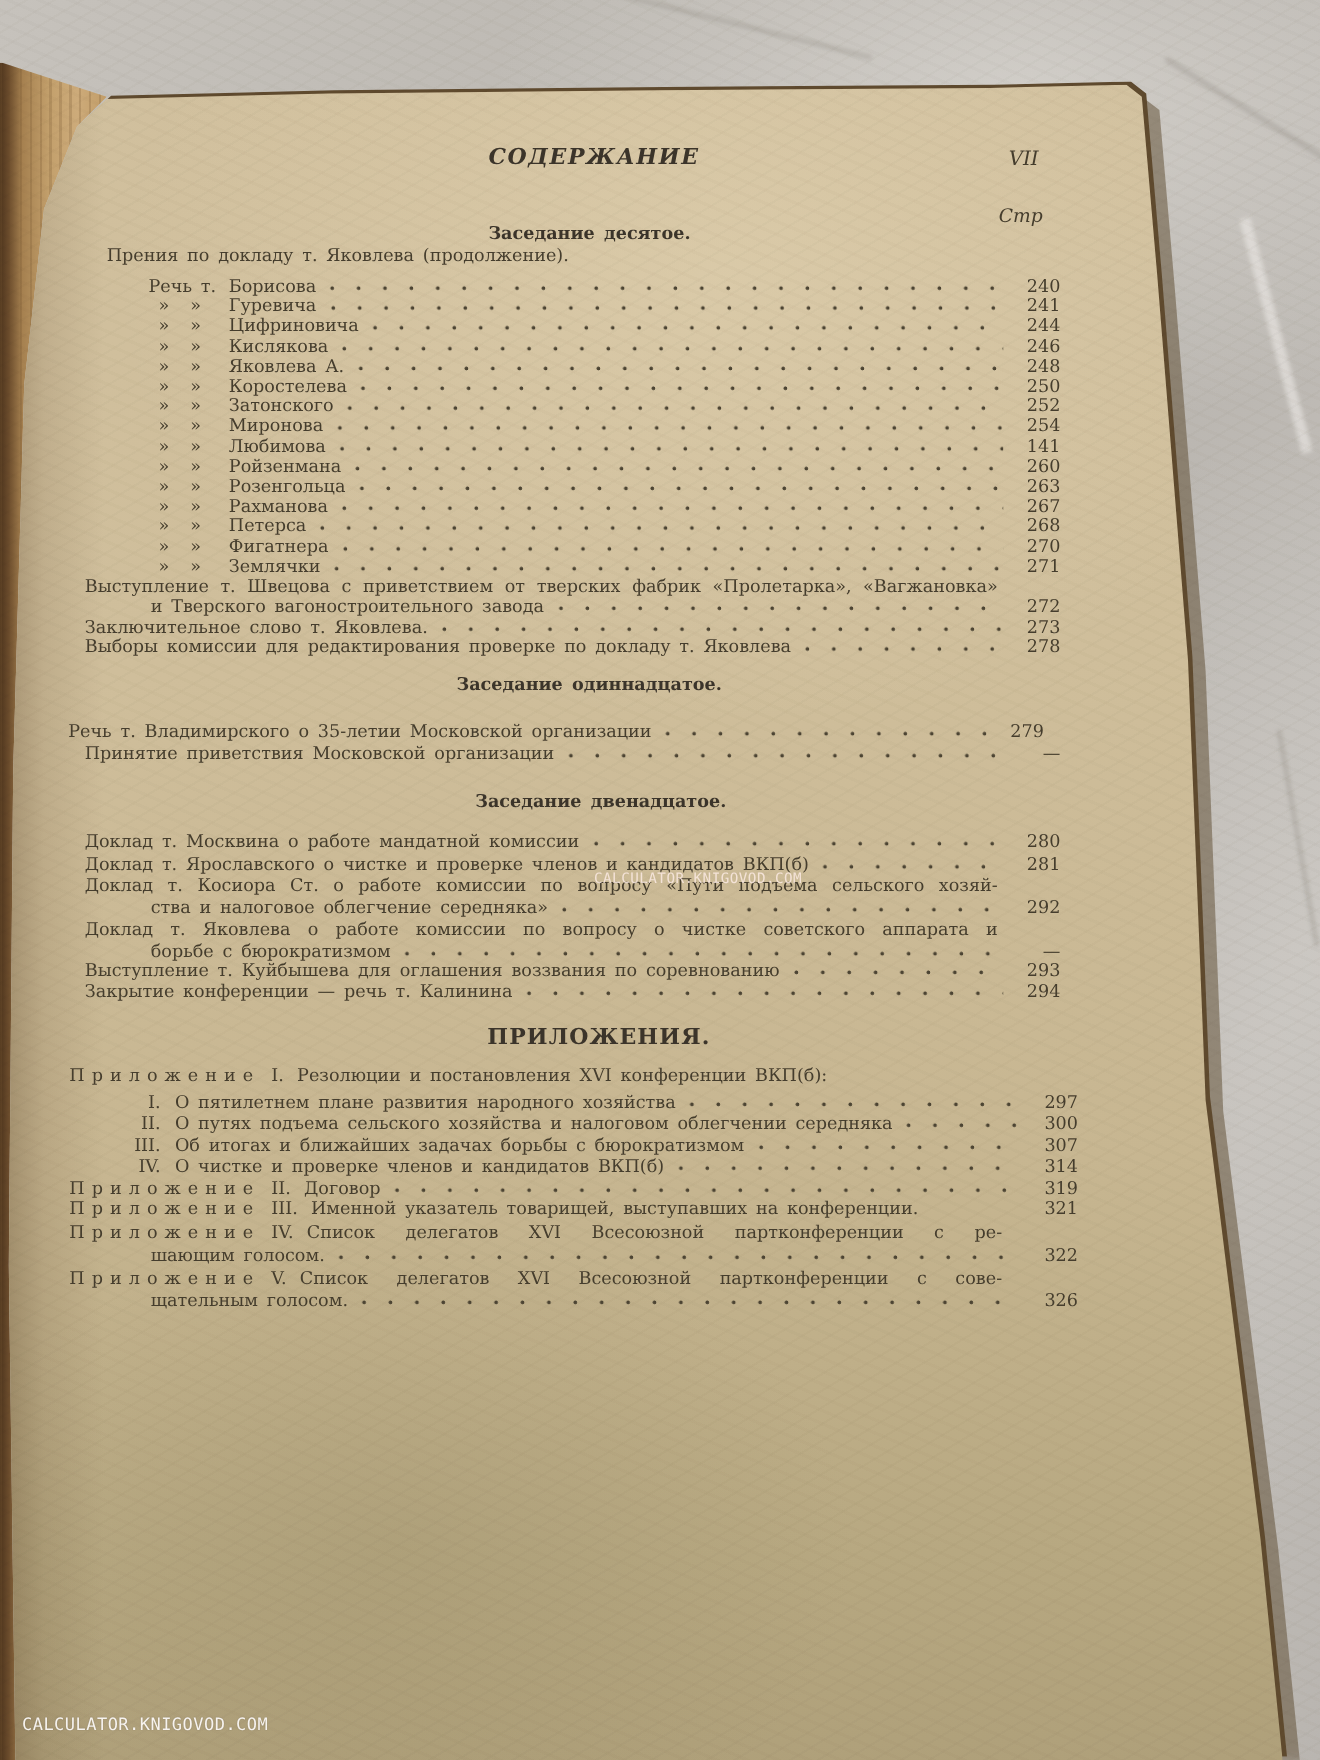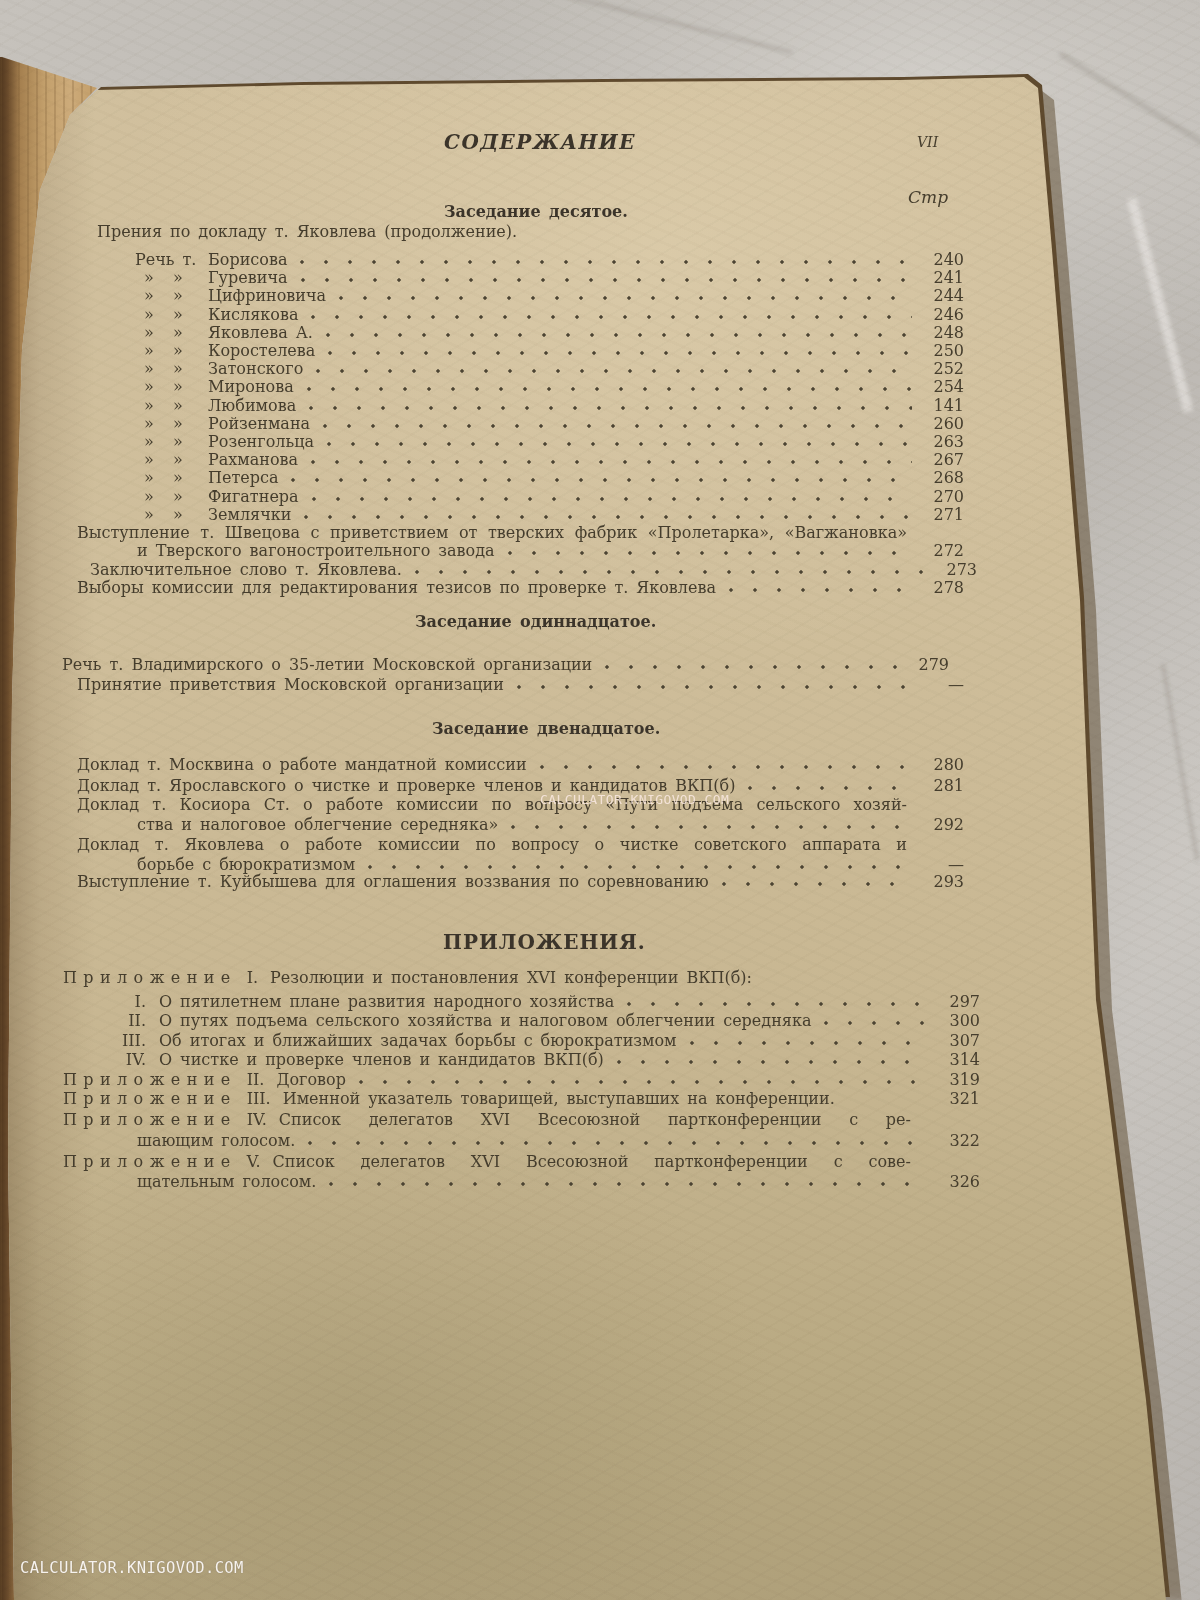--- a/index.html
+++ b/index.html
@@ -74,21 +74,21 @@
 
   <div class="stack"></div>
   <div class="pageShadowSoft"></div>
   <div class="pageRim"></div>
   <div class="page"></div>
   <div class="grain"></div>
 
   <div id="textlayer">
 
     <div class="t h it" style="left:444px;top:130px;font-size:20px;letter-spacing:1.5px;">СОДЕРЖАНИЕ</div>
-    <div class="t it" style="left:917px;top:134px;font-size:14px;">VII</div>
+    <div class="t it" style="left:917px;top:134px;font-size:18px;">VII</div>
     <div class="t it" style="left:908px;top:187px;font-size:17px;">Стр</div>
 
     <div class="t h" style="left:444px;top:202px;">Заседание десятое.</div>
     <div class="t" style="left:97px;top:222px;">Прения по докладу т. Яковлева (продолжение).</div>
 
     <div class="row" style="left:135px;top:250px;width:829px;">
         <span class="pre">Речь т.</span>
         <span class="txt">Борисова</span>
         <span class="lead"></span>
         <span class="pg">240</span>
@@ -177,27 +177,27 @@
         <span class="lead"></span>
         <span class="pg">271</span>
       </div>
 
     <div class="jl" style="left:77px;top:523px;width:830px;">Выступление т. Швецова с приветствием от тверских фабрик «Пролетарка», «Вагжановка»</div>
     <div class="row" style="left:137px;top:541px;width:827px;align-items:center;">
         <span class="txt">и Тверского вагоностроительного завода</span>
         <span class="lead"></span>
         <span class="pg">272</span>
       </div>
-    <div class="row" style="left:90px;top:560px;width:887px;">
+    <div class="row" style="left:77px;top:560px;width:887px;">
         <span class="txt">Заключительное слово т. Яковлева.</span>
         <span class="lead"></span>
         <span class="pg">273</span>
       </div>
     <div class="row" style="left:77px;top:578px;width:887px;">
-        <span class="txt">Выборы комиссии для редактирования тезисов по проверке т. Яковлева</span>
+        <span class="txt">Выборы комиссии для редактирования проверке по докладу т. Яковлева</span>
         <span class="lead"></span>
         <span class="pg">278</span>
       </div>
 
     <div class="t h" style="left:415px;top:612px;">Заседание одиннадцатое.</div>
     <div class="row" style="left:62px;top:655px;width:887px;">
         <span class="txt">Речь т. Владимирского о 35-летии Московской организации</span>
         <span class="lead"></span>
         <span class="pg">279</span>
       </div>
@@ -227,20 +227,25 @@
     <div class="jl" style="left:77px;top:835px;width:830px;">Доклад т. Яковлева о работе комиссии по вопросу о чистке советского аппарата и</div>
     <div class="row" style="left:137px;top:855px;width:827px;">
         <span class="txt">борьбе с бюрократизмом</span>
         <span class="lead"></span>
         <span class="pg">—</span>
       </div>
     <div class="row" style="left:77px;top:872px;width:887px;">
         <span class="txt">Выступление т. Куйбышева для оглашения воззвания по соревнованию</span>
         <span class="lead"></span>
         <span class="pg">293</span>
+      </div>
+    <div class="row" style="left:77px;top:891px;width:887px;">
+        <span class="txt">Закрытие конференции — речь т. Калинина</span>
+        <span class="lead"></span>
+        <span class="pg">294</span>
       </div>
 
     <div class="t h" style="left:443px;top:930px;font-size:20px;letter-spacing:1px;">ПРИЛОЖЕНИЯ.</div>
     <div class="t" style="left:63px;top:968px;"><span class="plabel">Приложение</span><span class="pnum">I.</span><span>Резолюции и постановления XVI конференции ВКП(б):</span></div>
 
     <div class="row" style="left:100px;top:992px;width:880px;">
         <span class="rnum">I.</span>
         <span class="rtxt">О пятилетнем плане развития народного хозяйства</span>
         <span class="lead"></span>
         <span class="pg">297</span>

